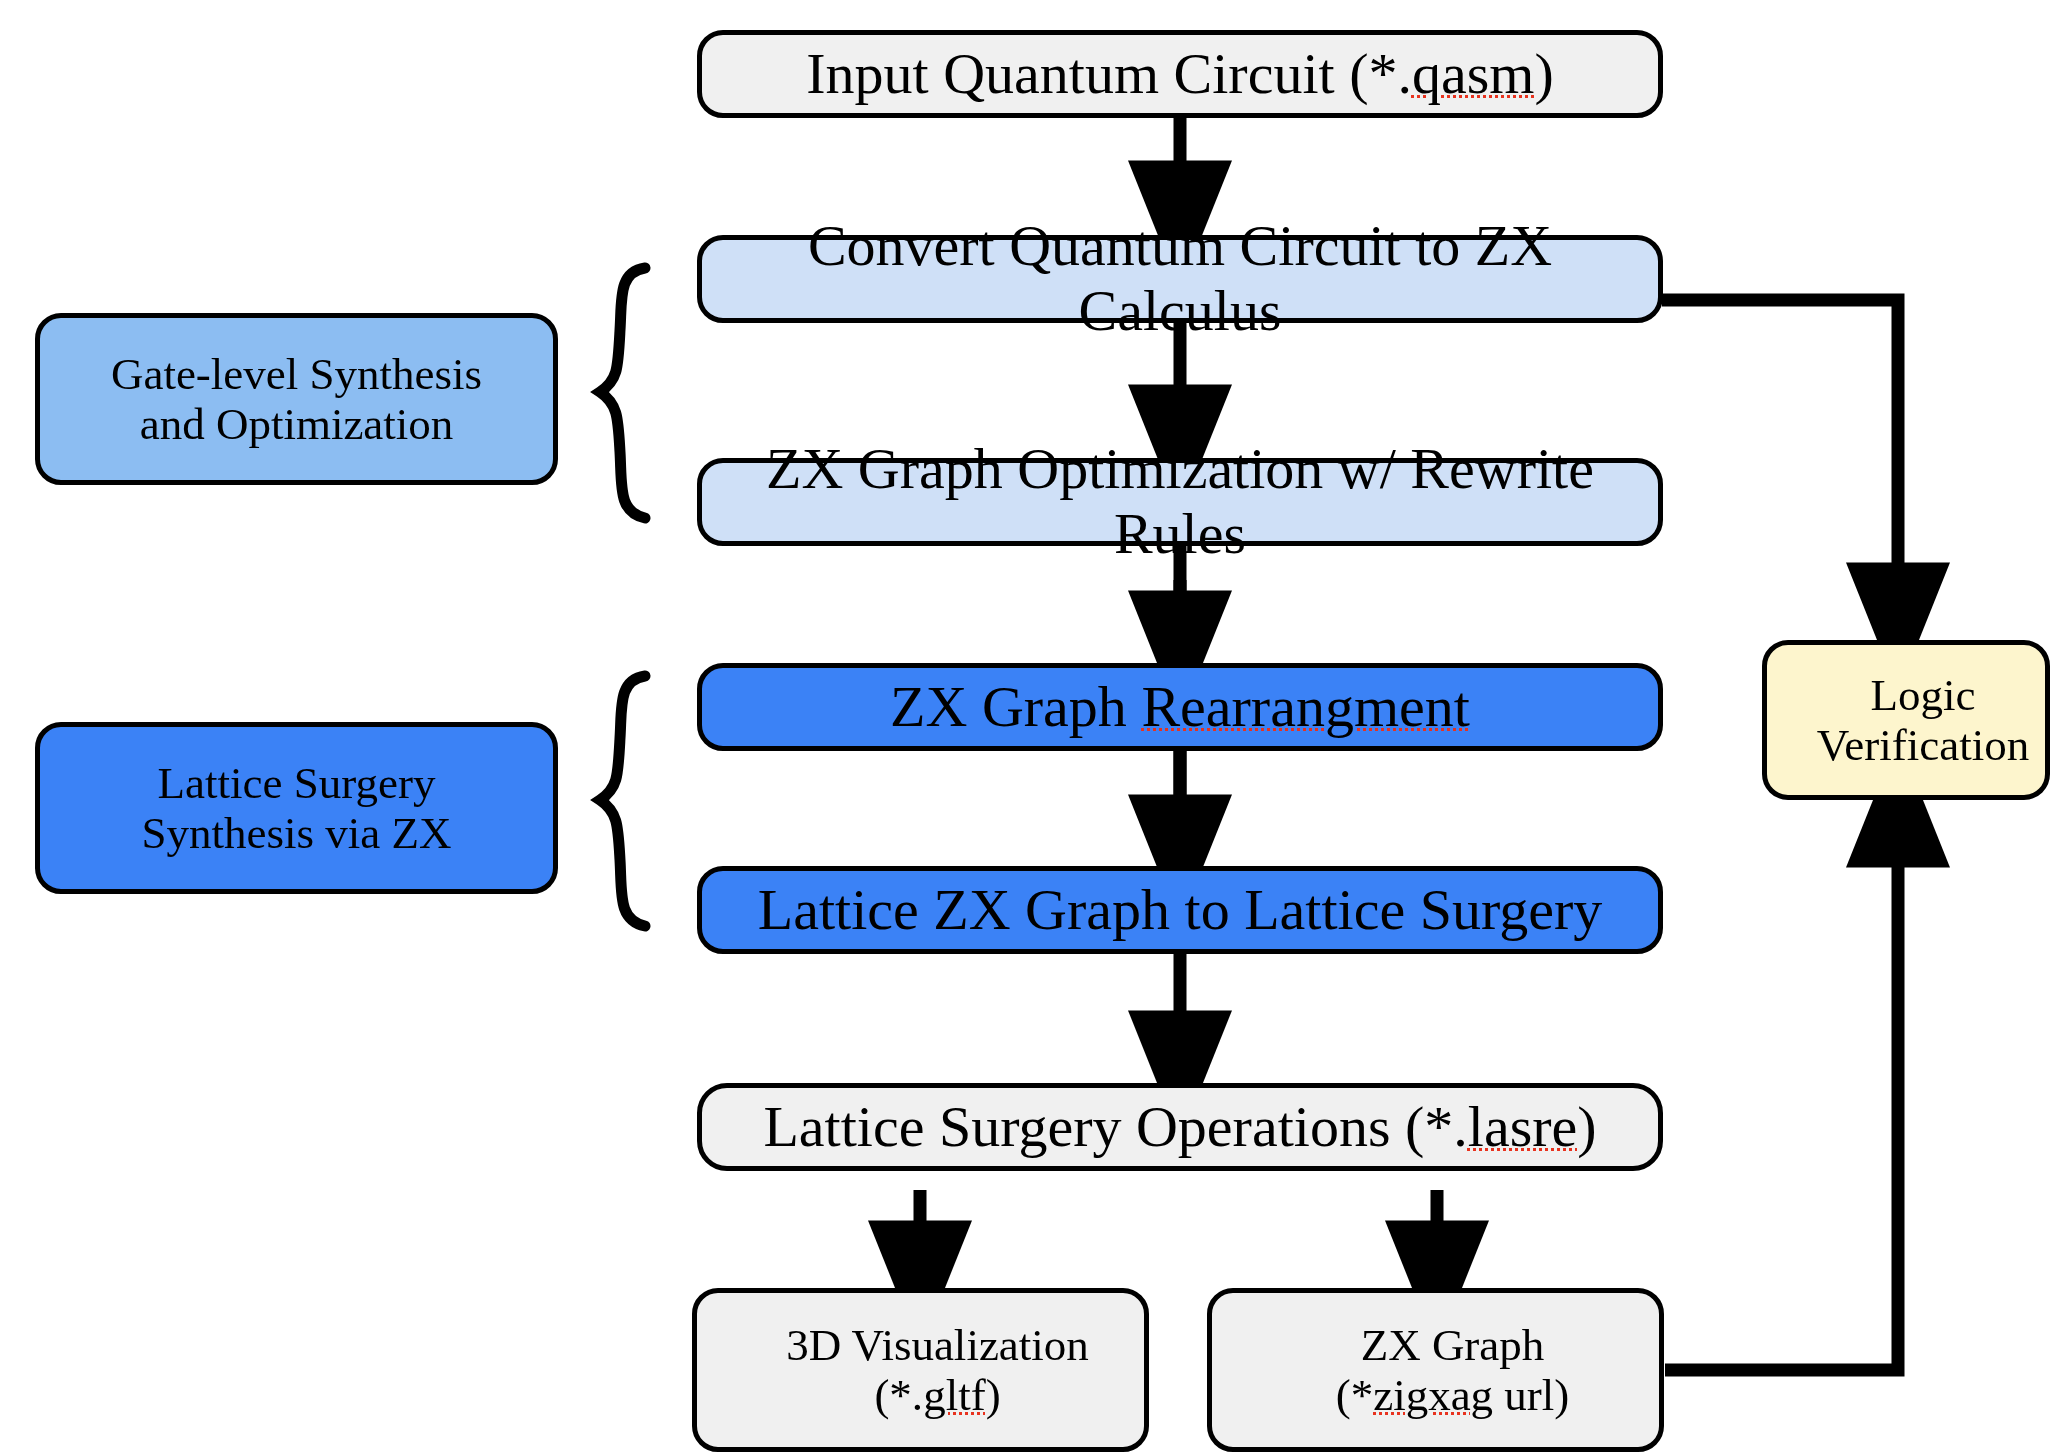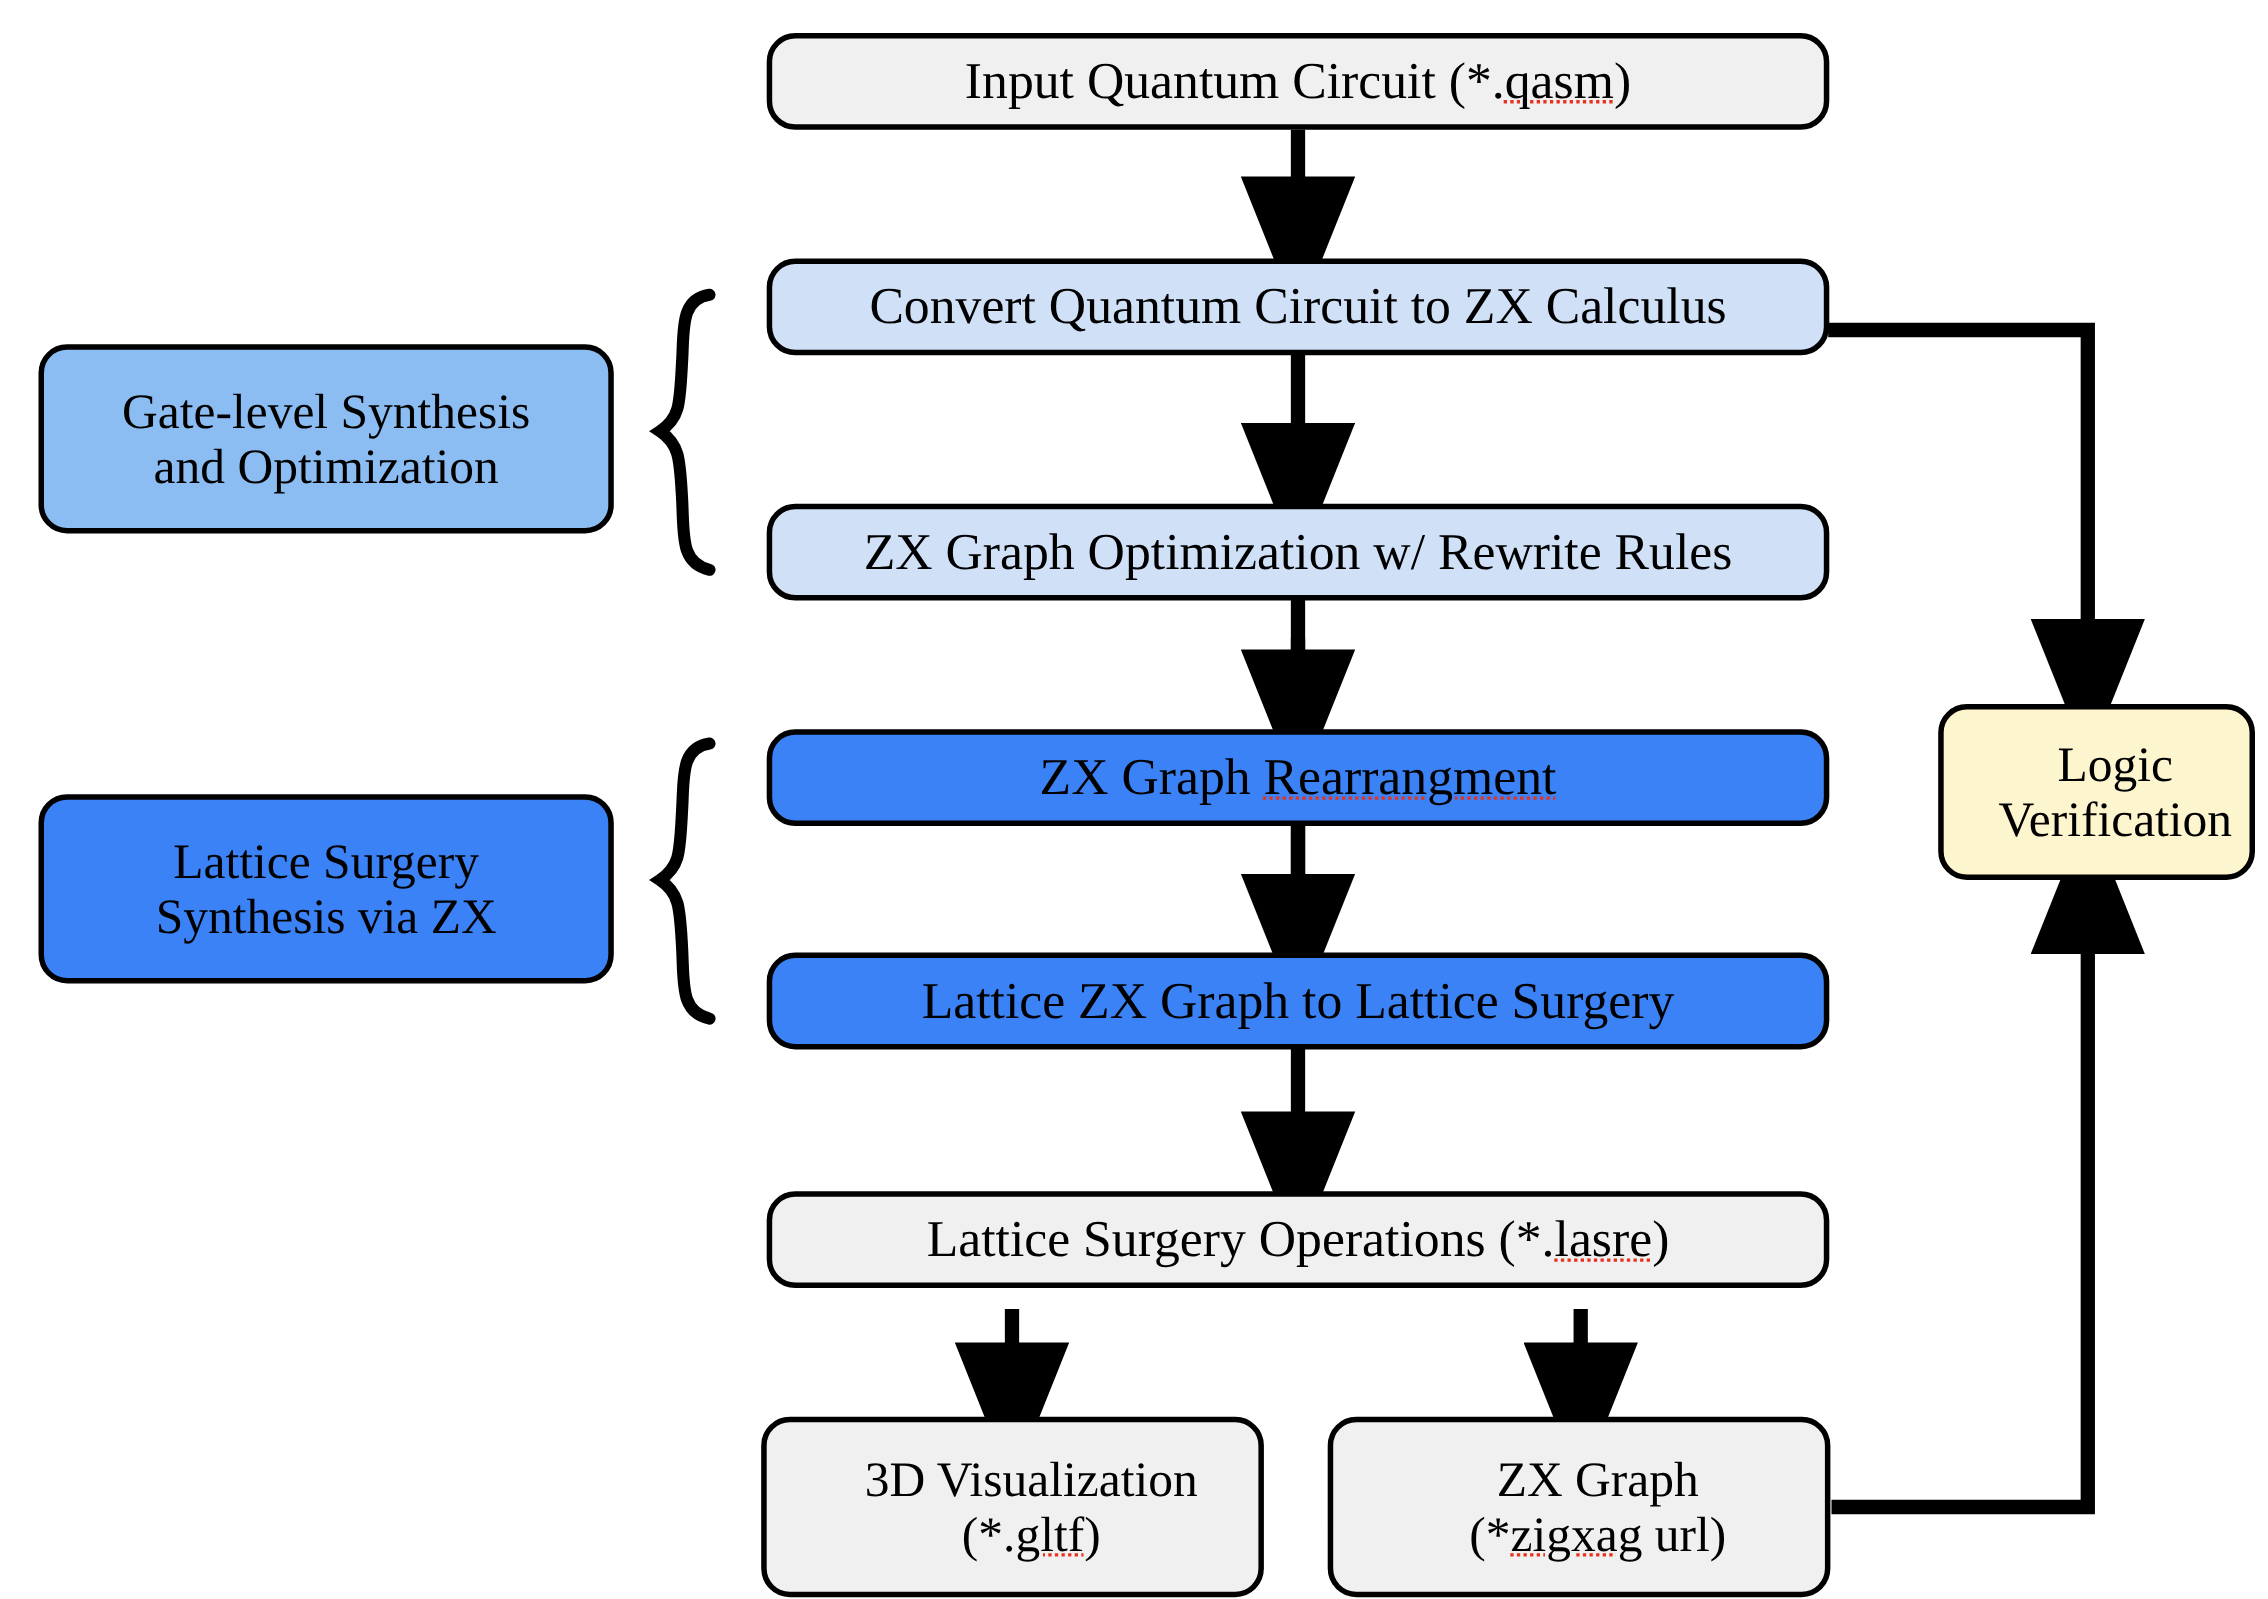--- a/index.html
+++ b/index.html
@@ -20,21 +20,21 @@
     font-family:"Liberation Serif",serif;
     padding:4px 14px;
   }
   .n-grey{background:#f0f0f0;}
   .n-blue-light{background:#cfe0f7;}
   .n-blue-strong{background:#8cbdf2;align-items:center;}
   .n-tan{background:#3b82f6;}
   .n-pink{background:#3b82f6;}
   .n-yellow{background:#fdf5cd;}
 
-  .fs-main{font-size:47px;}
+  .fs-main{font-size:58px;}
   .fs-legend{font-size:45px;}
   .fs-small{font-size:45px;padding-left:48px;}
 
   .sq{
     text-decoration-line:underline;
     text-decoration-style:dotted;
     text-decoration-color:#e8321e;
     text-decoration-thickness:3px;
     text-underline-offset:2px;
   }
@@ -116,21 +116,21 @@
   <div class="node n-tan fs-main" style="left:697px; top:663px; width:966px; height:88px;">
     <span class="lbl-wrap">
       <span>ZX Graph </span><span class="sq">Rearrangment</span>
     </span>
   </div>
 
   <div class="node n-tan fs-main" style="left:697px; top:866px; width:966px; height:88px;">
     <span>Lattice ZX Graph to Lattice Surgery</span>
   </div>
 
-  <div class="node n-grey fs-main" style="left:697px; top:1083px; width:966px; height:88px;">
+  <div class="node n-grey fs-main" style="left:697px; top:1083px; width:966px; height:88px;border-radius:30px;">
     <span class="lbl-wrap">
       <span>Lattice Surgery Operations (*.</span><span class="sq">lasre</span><span>)</span>
     </span>
   </div>
 
   <div class="node n-grey fs-small" style="left:692px; top:1288px; width:457px; height:164px;">
     <span class="lbl-wrap">
       <span>3D Visualization</span><br>
       <span>(*.</span><span class="sq">gltf</span><span>)</span>
     </span>

